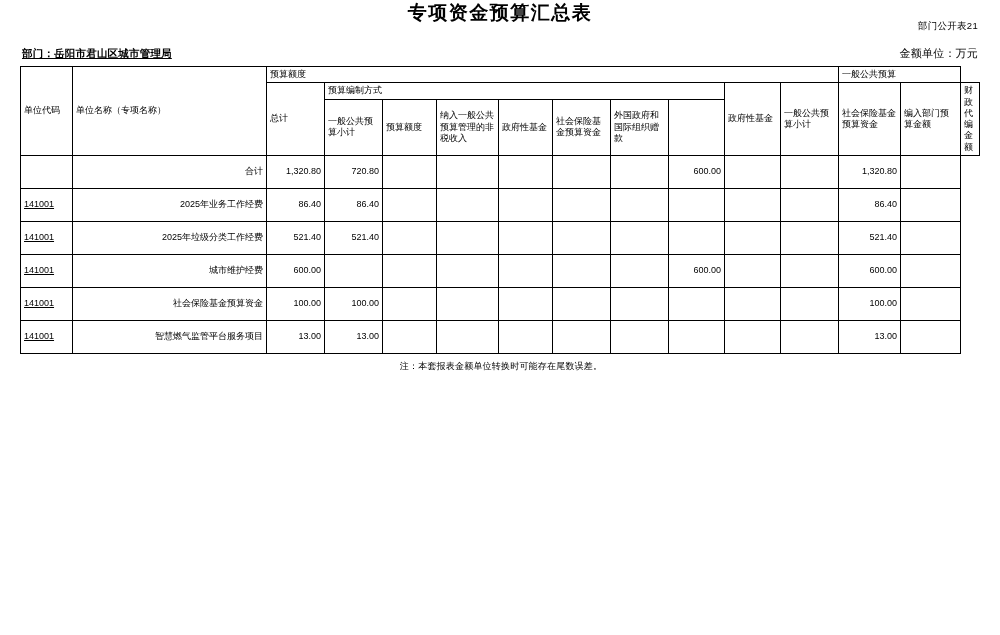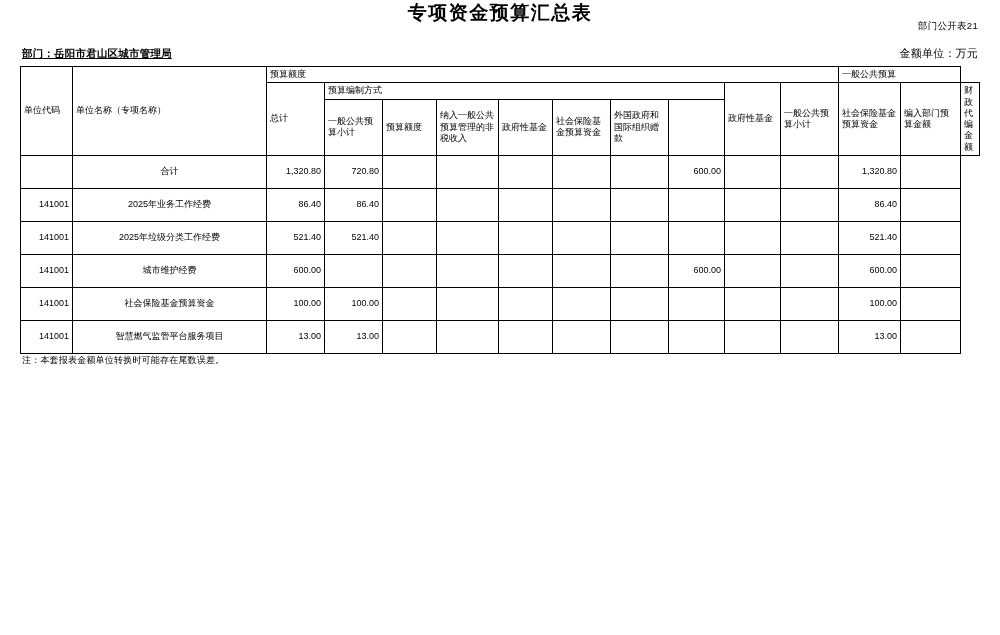--- a/index.html
+++ b/index.html
@@ -69,38 +69,41 @@
     line-height: 1.25;
     word-break: break-word;
   }
   table.budget th {
     text-align: left;
   }
   .h-group {
     font-size: 9.5px;
   }
   td.code {
+    text-align: left;
+    font-size: 9px;
+    height: 28px;
+    text-decoration: underline;
+  }
+  td.name {
     text-align: right;
-    font-size: 9px;
-    height: 28px;
-  }
-  td.name {
-    text-align: center;
     padding-left: 10px;
     font-size: 9px;
   }
   td.num {
     text-align: right;
     padding-right: 6px;
     font-size: 9px;
   }
   .note {
     font-size: 9px;
+    margin-top: 6px;
     padding-left: 2px;
     letter-spacing: 0.2px;
+    text-align: center;
   }
   
   col.c-code { width: 52px; }
   col.c-name { width: 194px; }
   col.c-total { width: 58px; }
   col.c-gen-sub { width: 58px; }
   col.c-fee { width: 54px; }
   col.c-nontax { width: 62px; }
   col.c-bond { width: 54px; }
   col.c-foreign-loan { width: 58px; }

